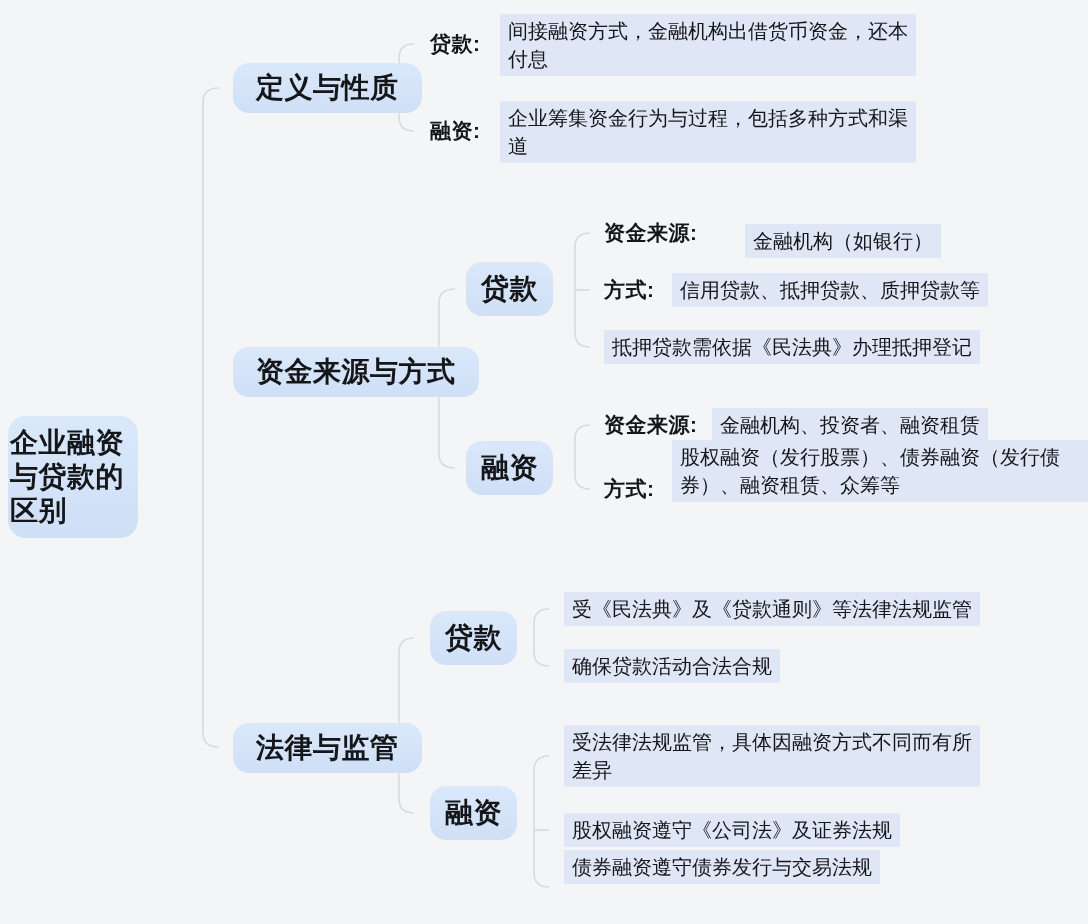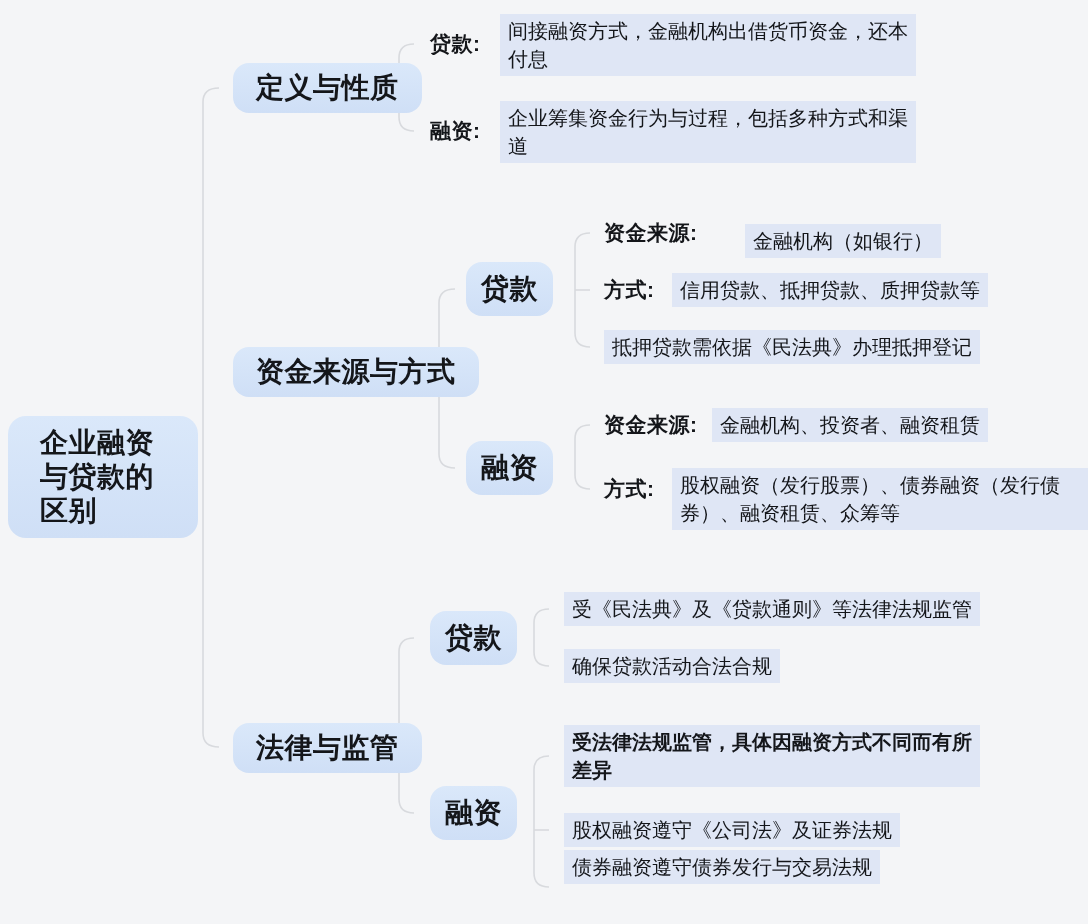--- a/index.html
+++ b/index.html
@@ -24,21 +24,21 @@
     font-weight:600;
     line-height:30px;
     padding:10px 23px;
     white-space:nowrap;
     letter-spacing:.5px;
   }
   .node.root{
     width:126px;
     border-radius:18px;
     line-height:34px;
-    padding:10px 32px;
+    padding:10px 2px;
     white-space:normal;
     font-weight:600;
   }
   .node.small{padding:12px 15px;border-radius:16px;}
   .lbl{
     position:absolute;
     font-size:21px;
     font-weight:700;
     line-height:26px;
     white-space:nowrap;
@@ -87,26 +87,26 @@
   <div class="lbl" style="left:604px;top:220px;">资金来源:</div>
   <div class="row" style="left:712px;top:224px;margin-left:33px;">金融机构（如银行）</div>
   <div class="lbl" style="left:604px;top:277px;">方式:</div>
   <div class="row" style="left:672px;top:273px;">信用贷款、抵押贷款、质押贷款等</div>
   <div class="row" style="left:604px;top:330px;">抵押贷款需依据《民法典》办理抵押登记</div>
 
   <div class="node small" style="left:466px;top:441px;">融资</div>
   <div class="lbl" style="left:604px;top:412px;">资金来源:</div>
   <div class="row" style="left:712px;top:408px;">金融机构、投资者、融资租赁</div>
   <div class="lbl" style="left:604px;top:476px;">方式:</div>
-  <div class="row wrap" style="left:672px;top:468px;">股权融资（发行股票）、债券融资（发行债券）、融资租赁、众筹等</div>
+  <div class="row wrap" style="left:672px;top:440px;">股权融资（发行股票）、债券融资（发行债券）、融资租赁、众筹等</div>
 
   <div class="node" style="left:233px;top:723px;">法律与监管</div>
 
   <div class="node small" style="left:430px;top:611px;">贷款</div>
   <div class="row" style="left:564px;top:592px;">受《民法典》及《贷款通则》等法律法规监管</div>
   <div class="row" style="left:564px;top:649px;">确保贷款活动合法合规</div>
 
   <div class="node small" style="left:430px;top:786px;">融资</div>
-  <div class="row wrap" style="left:564px;top:725px;font-weight:bold;">受法律法规监管，具体因融资方式不同而有所差异</div>
+  <div class="row wrap" style="left:564px;top:725px;">受法律法规监管，具体因融资方式不同而有所差异</div>
   <div class="row" style="left:564px;top:813px;">股权融资遵守《公司法》及证券法规</div>
   <div class="row" style="left:564px;top:850px;">债券融资遵守债券发行与交易法规</div>
 
 </div>
 
 </body></html>

